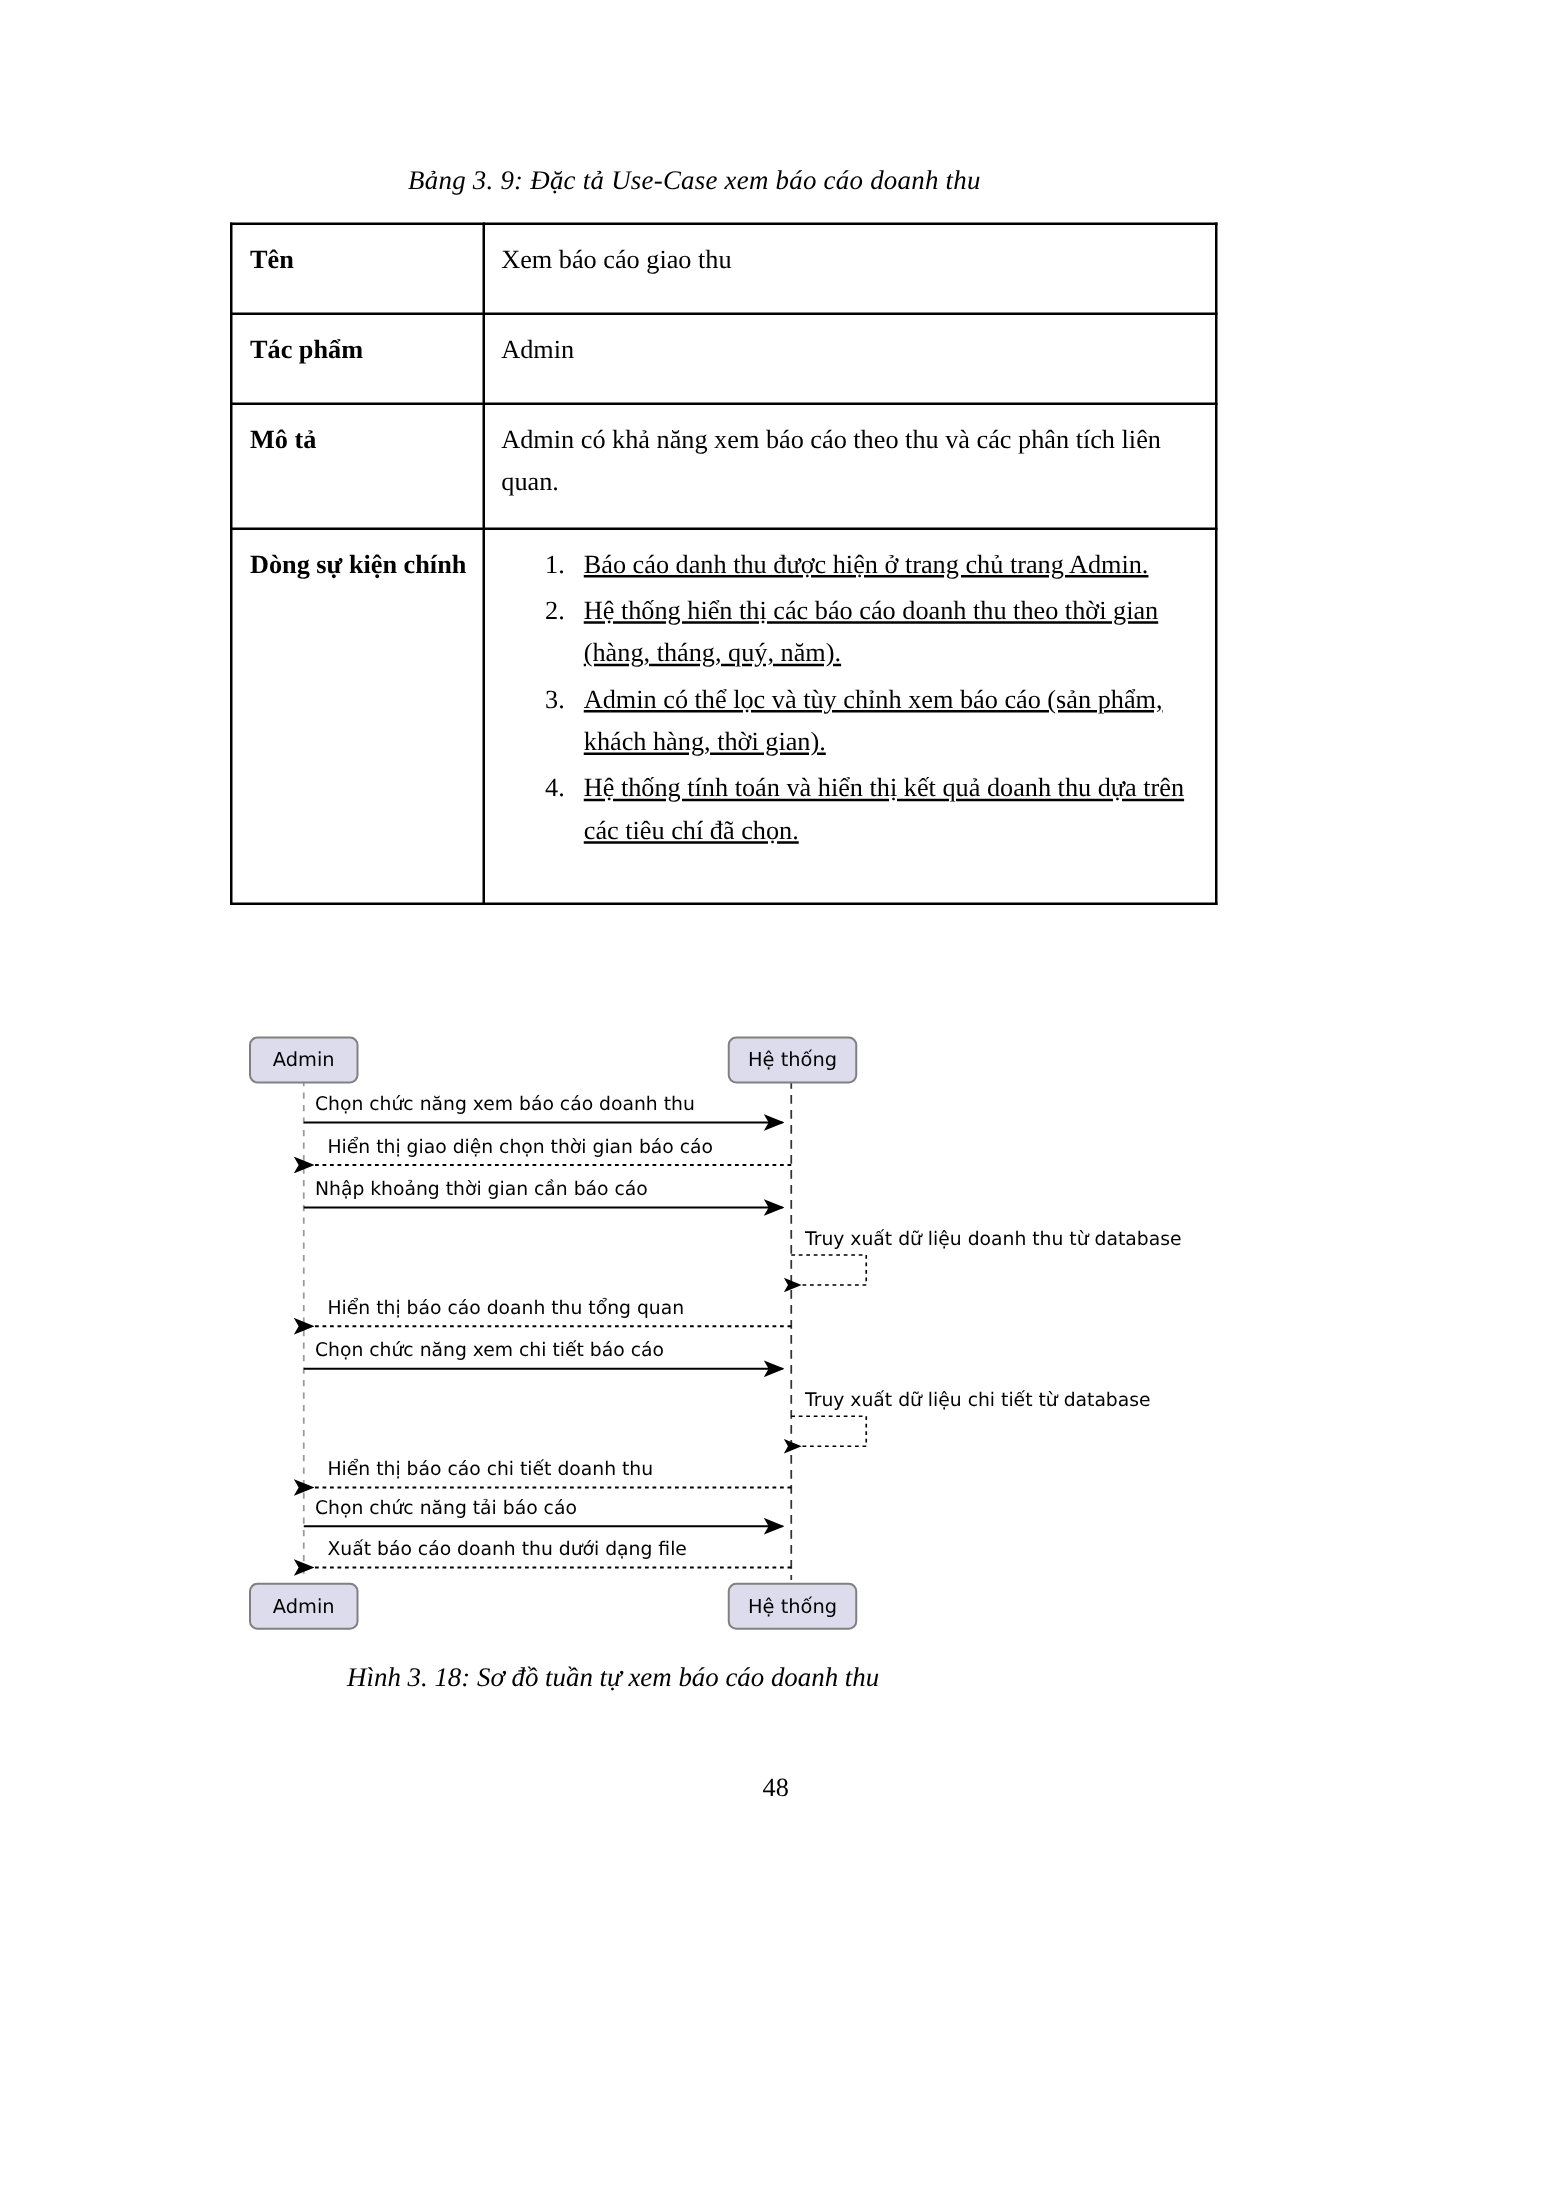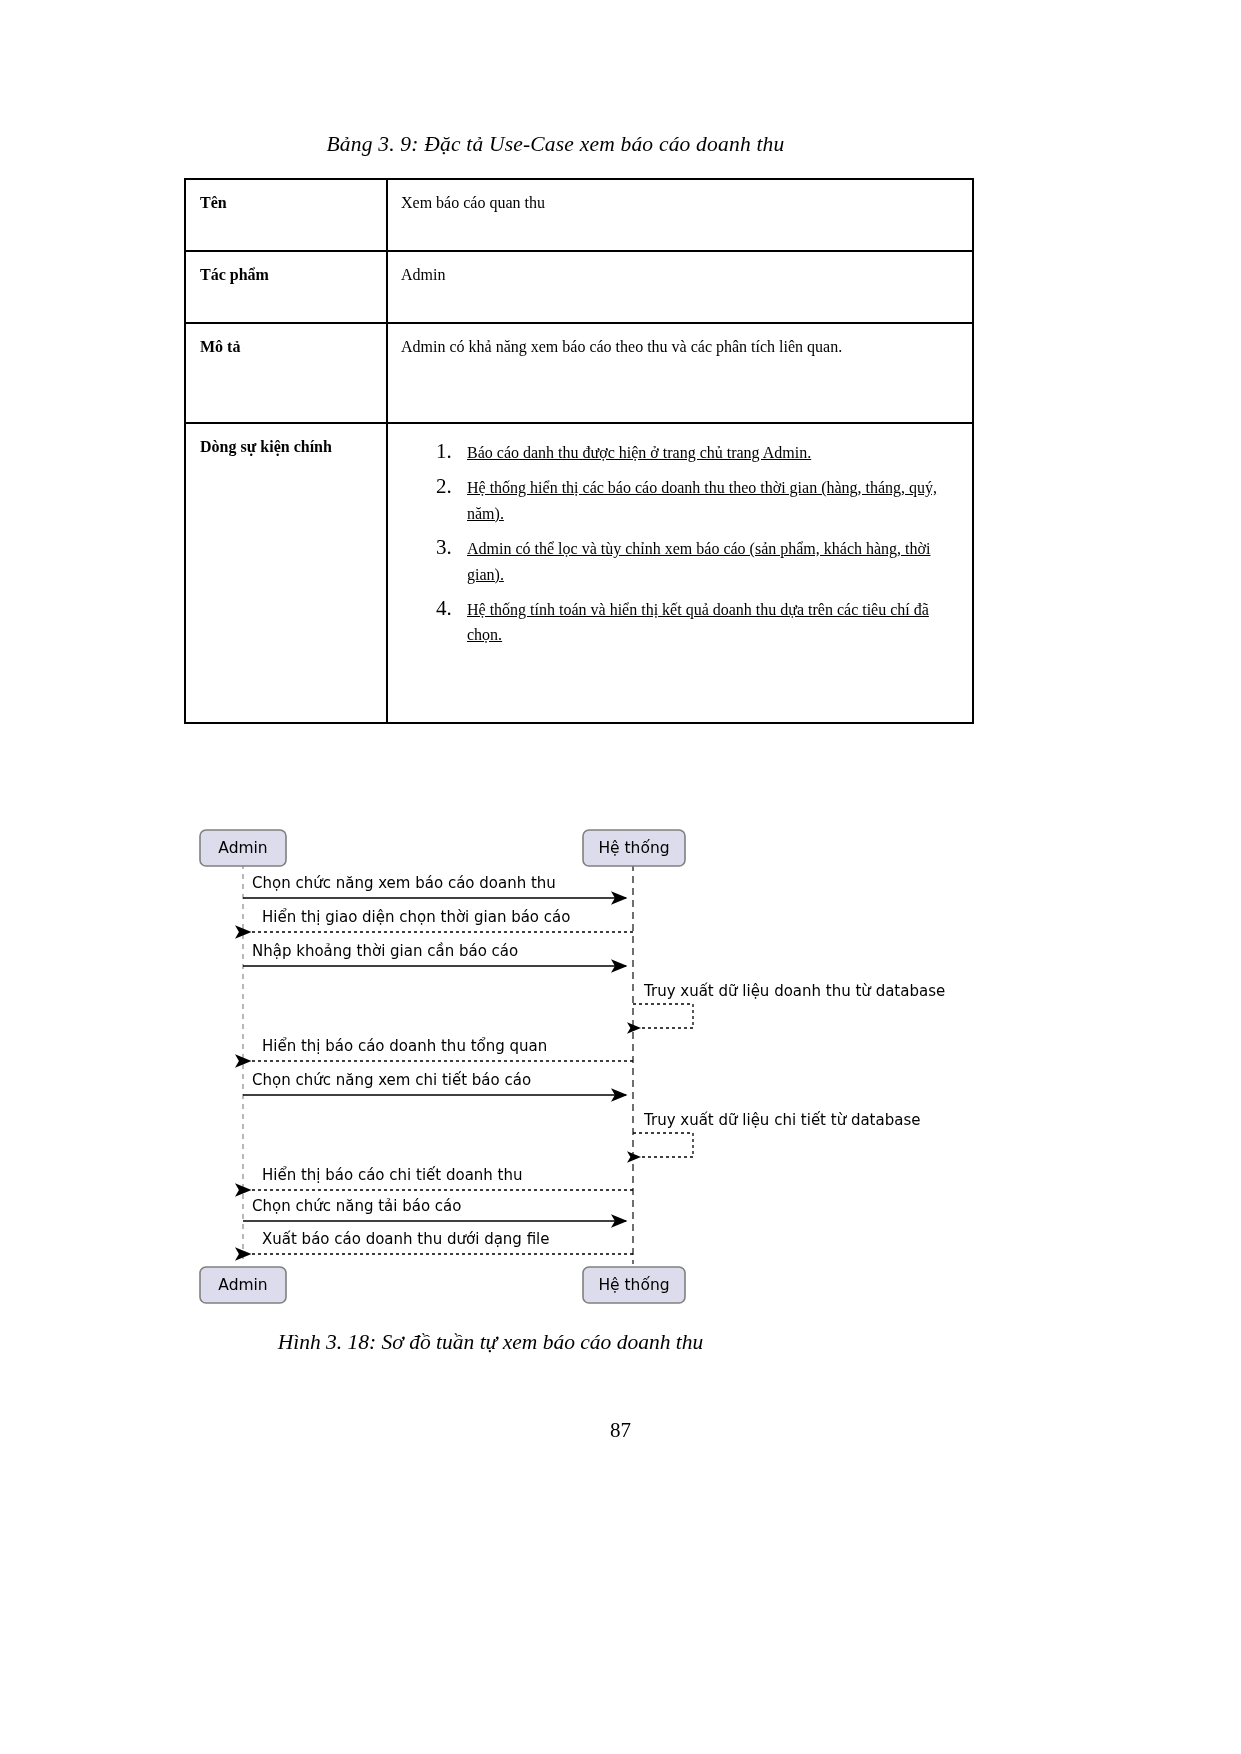--- a/index.html
+++ b/index.html
@@ -40,21 +40,21 @@
     left: 184px;
     top: 178px;
     width: 790px;
     border-collapse: collapse;
     table-layout: fixed;
   }
   .uc-table td {
     border: 2.2px solid #000;
     vertical-align: top;
     padding: 10px 12px 10px 14px;
-    font-size: 16px;
+    font-size: 21px;
     line-height: 1.62;
   }
   .uc-table td.label {
     width: 174px;
     font-weight: bold;
   }
   .uc-table td.value {
     padding-left: 13px;
   }
   .row-ten td { height: 50px; }
@@ -135,21 +135,21 @@
 <body>
 
 <div class="page">
 
   <div class="table-caption">Bảng 3. 9: Đặc tả Use-Case xem báo cáo doanh thu</div>
 
   <table class="uc-table">
     <tbody>
       <tr class="row-ten">
         <td class="label">Tên</td>
-        <td class="value">Xem báo cáo quan thu</td>
+        <td class="value">Xem báo cáo giao thu</td>
       </tr>
       <tr class="row-tacnhan">
         <td class="label">Tác phẩm</td>
         <td class="value">Admin</td>
       </tr>
       <tr class="row-mota">
         <td class="label">Mô tả</td>
         <td class="value">Admin có khả năng xem báo cáo theo thu và các phân tích liên quan.</td>
       </tr>
       <tr class="row-dong">
@@ -226,15 +226,15 @@
       </g>
       <g>
         <rect x="403" y="455" width="102" height="36" rx="6" ry="6" fill="#dcdcec" stroke="#808080" stroke-width="1.6"></rect>
         <text class="lifeline-label" x="454" y="478" text-anchor="middle">Hệ thống</text>
       </g>
     </svg>
   </div>
 
   <div class="fig-caption">Hình 3. 18: Sơ đồ tuần tự xem báo cáo doanh thu</div>
 
-  <div class="page-number">87</div>
+  <div class="page-number">48</div>
 
 </div>
 
 </body></html>

